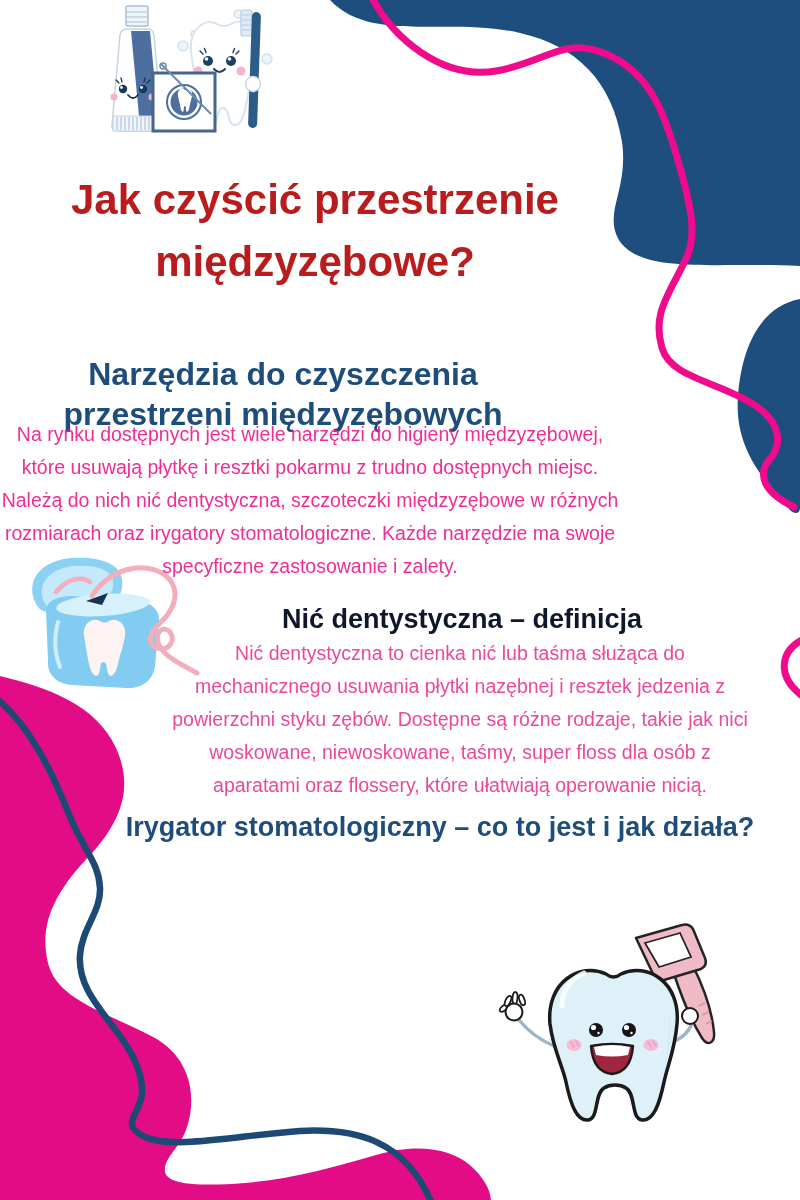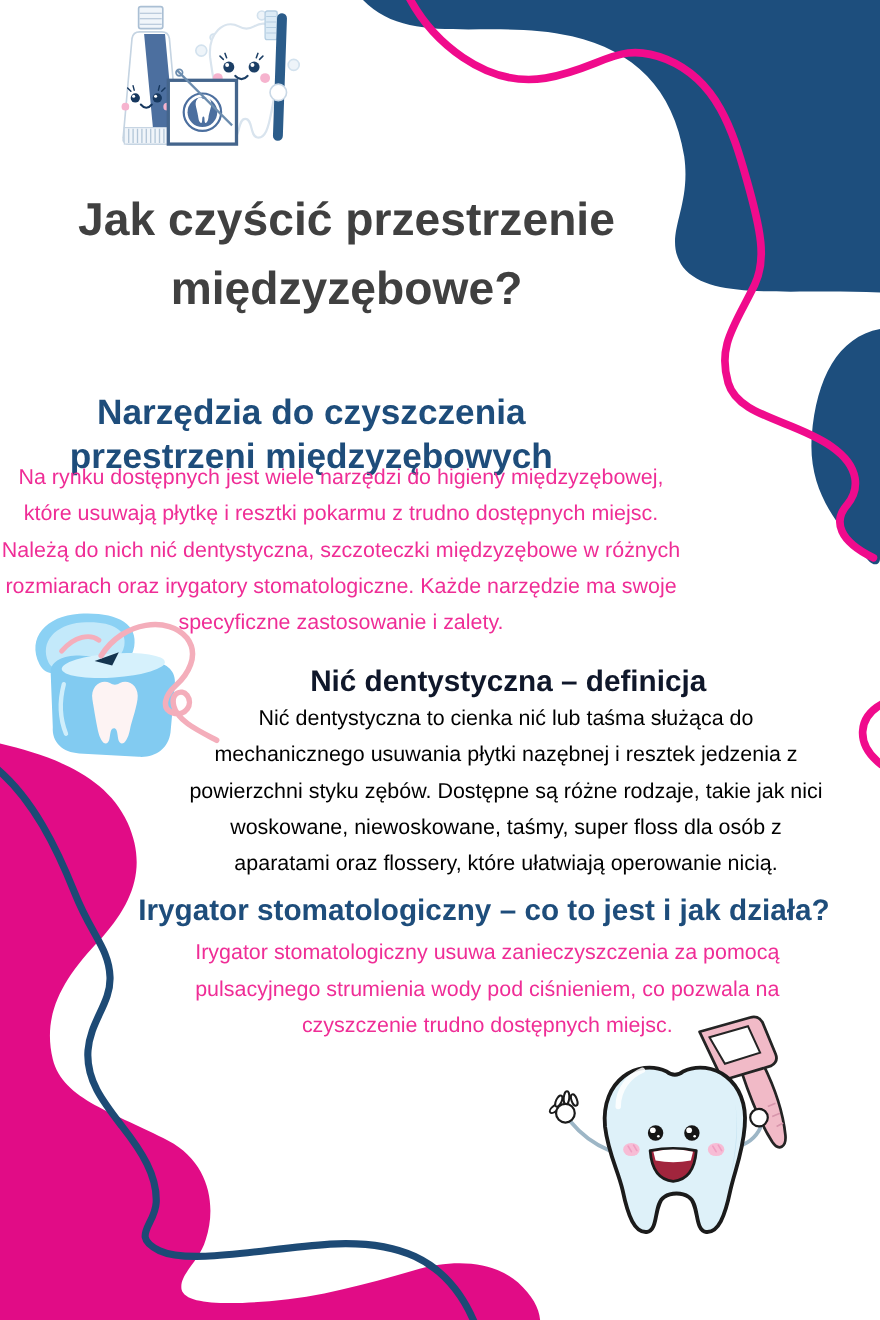--- a/index.html
+++ b/index.html
@@ -5,26 +5,26 @@
   html,body{margin:0;padding:0;background:#ffffff;}
   .poster{
     position:relative;width:800px;height:1200px;background:#ffffff;
     overflow:hidden;font-family:"Liberation Sans",sans-serif;
   }
   .deco{position:absolute;left:0;top:0;width:800px;height:1200px;z-index:0;}
   .illus{position:absolute;z-index:2;}
   .txt{position:absolute;z-index:3;text-align:center;}
   .title{
     left:10px;top:141px;width:610px;
-    font-size:42px;line-height:62px;font-weight:bold;color:#404040;
+    font-size:42px;line-height:62px;font-weight:bold;color:#b91c1c;
   }
   .h1{left:0px;top:327px;width:566px;font-size:32px;line-height:40px;font-weight:bold;color:#1e4d7b;}
   .b1{left:-5px;top:398px;width:630px;font-size:19.5px;line-height:33px;color:#ef2d96;}
   .h2{left:182px;top:579px;width:560px;font-size:27px;line-height:36px;font-weight:bold;color:#0f172a;}
-  .b2{left:170px;top:617px;width:580px;font-size:19.5px;line-height:33px;color:#000000;}
+  .b2{left:170px;top:617px;width:580px;font-size:19.5px;line-height:33px;color:#ec4899;}
   .h3{left:60px;top:787px;width:760px;font-size:27px;line-height:36px;font-weight:bold;color:#1e4d7b;}
   .b3{left:173px;top:830px;width:540px;font-size:19.5px;line-height:33px;color:#ef2d96;}
   .hero{left:95px;top:4px;width:190px;height:130px;}
   .floss{left:20px;top:552px;width:180px;height:145px;}
   .flosser{left:488px;top:916px;width:250px;height:235px;}
 </style>
 </head>
 <body>
 
 <div class="poster">
@@ -143,15 +143,14 @@
 
   <h1 class="txt title">Jak czyścić przestrzenie międzyzębowe?</h1>
 
   <h2 class="txt h1">Narzędzia do czyszczenia przestrzeni międzyzębowych</h2>
   <p class="txt b1">Na rynku dostępnych jest wiele narzędzi do higieny międzyzębowej, które usuwają płytkę i resztki pokarmu z trudno dostępnych miejsc. Należą do nich nić dentystyczna, szczoteczki międzyzębowe w różnych rozmiarach oraz irygatory stomatologiczne. Każde narzędzie ma swoje specyficzne zastosowanie i zalety.</p>
 
   <h2 class="txt h2">Nić dentystyczna – definicja</h2>
   <p class="txt b2">Nić dentystyczna to cienka nić lub taśma służąca do mechanicznego usuwania płytki nazębnej i resztek jedzenia z powierzchni styku zębów. Dostępne są różne rodzaje, takie jak nici woskowane, niewoskowane, taśmy, super floss dla osób z aparatami oraz flossery, które ułatwiają operowanie nicią.</p>
 
   <h2 class="txt h3">Irygator stomatologiczny – co to jest i jak działa?</h2>
-  <p class="txt b3">Irygator stomatologiczny usuwa zanieczyszczenia za pomocą pulsacyjnego strumienia wody pod ciśnieniem, co pozwala na czyszczenie trudno dostępnych miejsc.</p>
 
 </div>
 
 </body></html>

